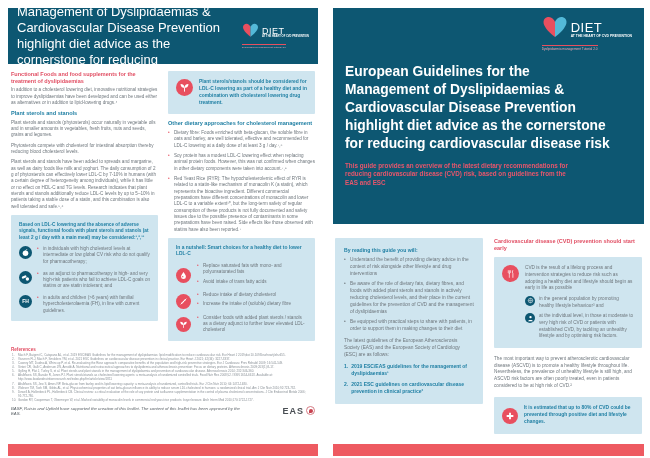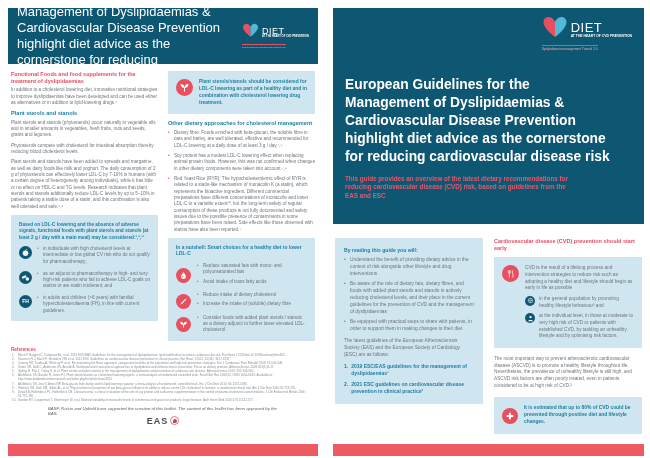--- a/index.html
+++ b/index.html
@@ -55,31 +55,31 @@
   .nutshell { padding:7px 8px; margin-top:5px; }
   .nut-title { color:#1f7fa3; font-weight:bold; font-size:4.9px; line-height:1.35; margin-bottom:5px; }
   .nut-row { display:flex; gap:6px; align-items:center; margin-bottom:4px; }
   .nut-items { flex:1; }
   .nut-items .bullet-t { margin-bottom:3px; }
   .refs { padding:6px 3px 0 3px; }
   .refs-title { color:#e14e63; font-weight:bold; font-size:4.6px; margin-bottom:1.5px; }
   .refs ol { list-style:none; counter-reset:r; }
   .refs li { counter-increment:r; font-size:3px; line-height:1.35; color:#8a9197; position:relative; padding-left:7px; }
   .refs li::before { content:counter(r) "."; position:absolute; left:1px; }
-  .lp-footrow { display:flex; justify-content:space-between; align-items:center; padding:4px 3px 3px 3px;flex-direction:column; }
+  .lp-footrow { display:flex; justify-content:space-between; align-items:center; padding:4px 3px 3px 3px; }
   .lp-footnote { font-size:4.3px; color:#5a6166; font-style:italic; width:230px; }
   .eas { display:flex; align-items:center; gap:2px; }
   .eas-name { font-size:9px; font-weight:bold; color:#4a4f54; letter-spacing:1px; }
   .eas-emblem { width:9px; height:9px; border:1px solid #d47b84; border-radius:50%; display:flex; align-items:center; justify-content:center; }
   .eas-emblem span { width:4px; height:4px; background:#c8414f; border-radius:50% 50% 50% 0; display:block; }
 
   
   .hero { padding:8px 12px 12px 12px; height:216px; }
   .hero-logo-row { display:flex; justify-content:flex-end; }
-  .hero-title { color:#ffffff; font-weight:bold; font-size:13.8px; line-height:1.3; margin-top:25px; width:265px; }
+  .hero-title { color:#ffffff; font-weight:bold; font-size:13.8px; line-height:1.3; margin-top:12px; width:265px; }
   .hero-sub { color:#e9566c; font-weight:bold; font-size:6.3px; line-height:1.4; margin-top:9px; width:230px; }
   .rp-cols { display:flex; gap:11px; padding:14px 2px 0 2px; }
   .rp-col { width:149px; }
   .guide-box { padding:9px 9px; font-size:4.8px; }
   .guide-title { color:#1f7fa3; font-weight:bold; font-size:5.1px; margin-bottom:4px; }
   .guide-box ul { list-style:none; }
   .guide-box li { position:relative; padding-left:6px; color:#6e767c; line-height:1.42; margin-bottom:4px; }
   .guide-box li::before { content:"•"; position:absolute; left:0; color:#6e767c; }
   .guide-outro { color:#6e767c; line-height:1.42; margin:5px 0; }
   .guide-num { display:flex; gap:3px; color:#1f7fa3; font-weight:bold; line-height:1.4; margin-bottom:4px; font-size:5px; }

